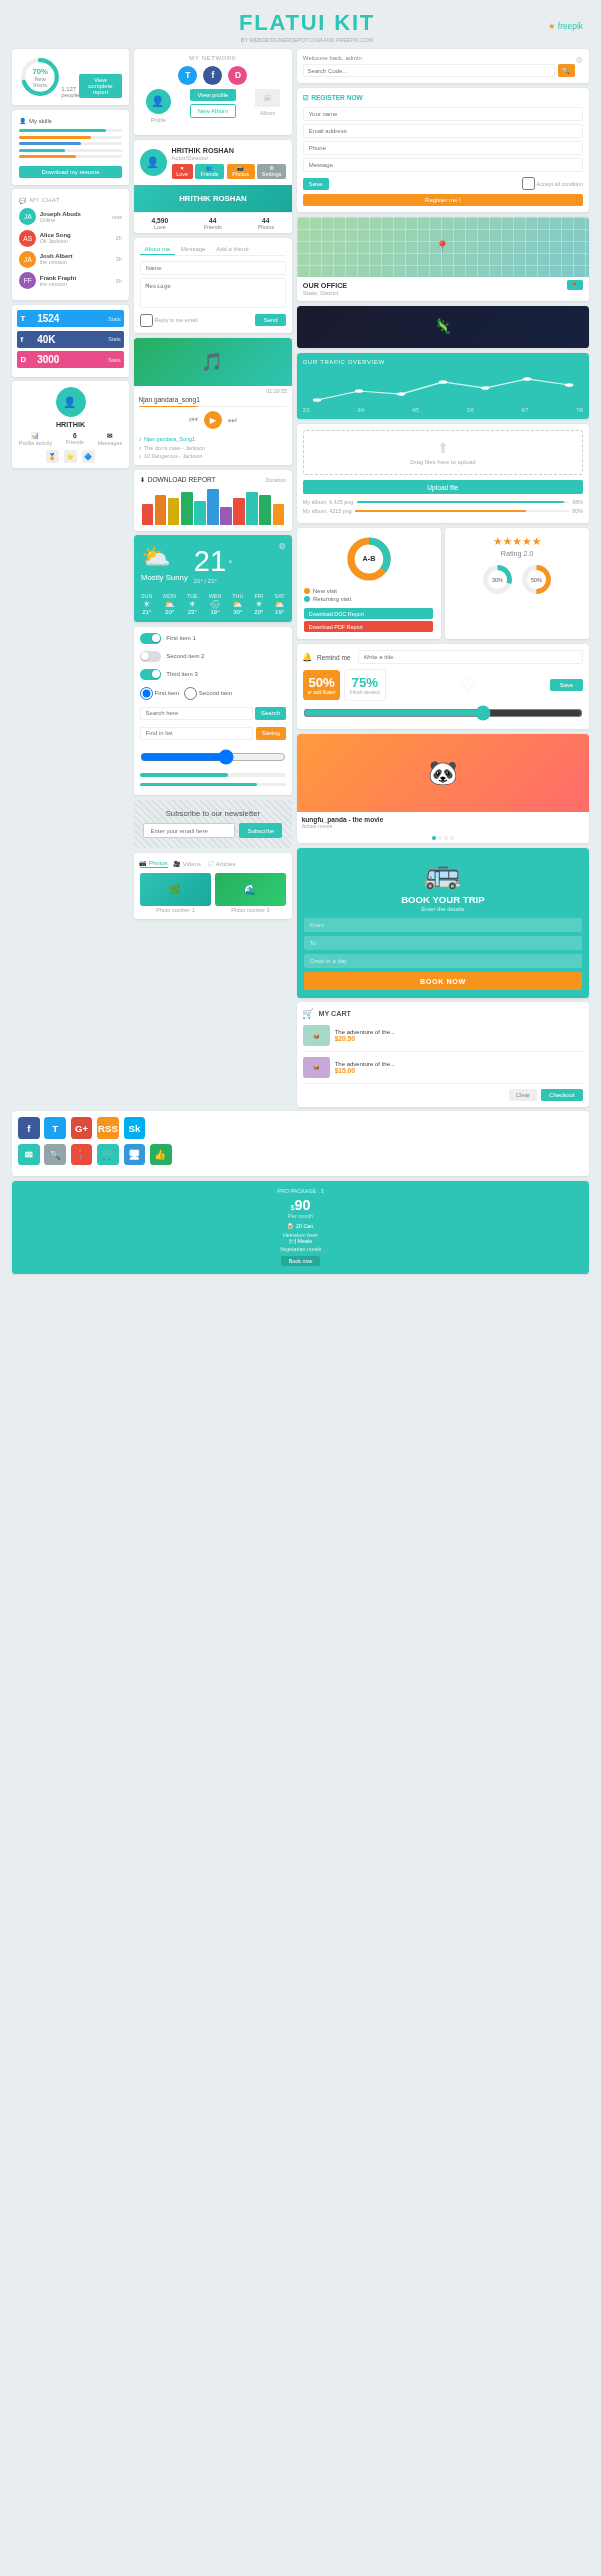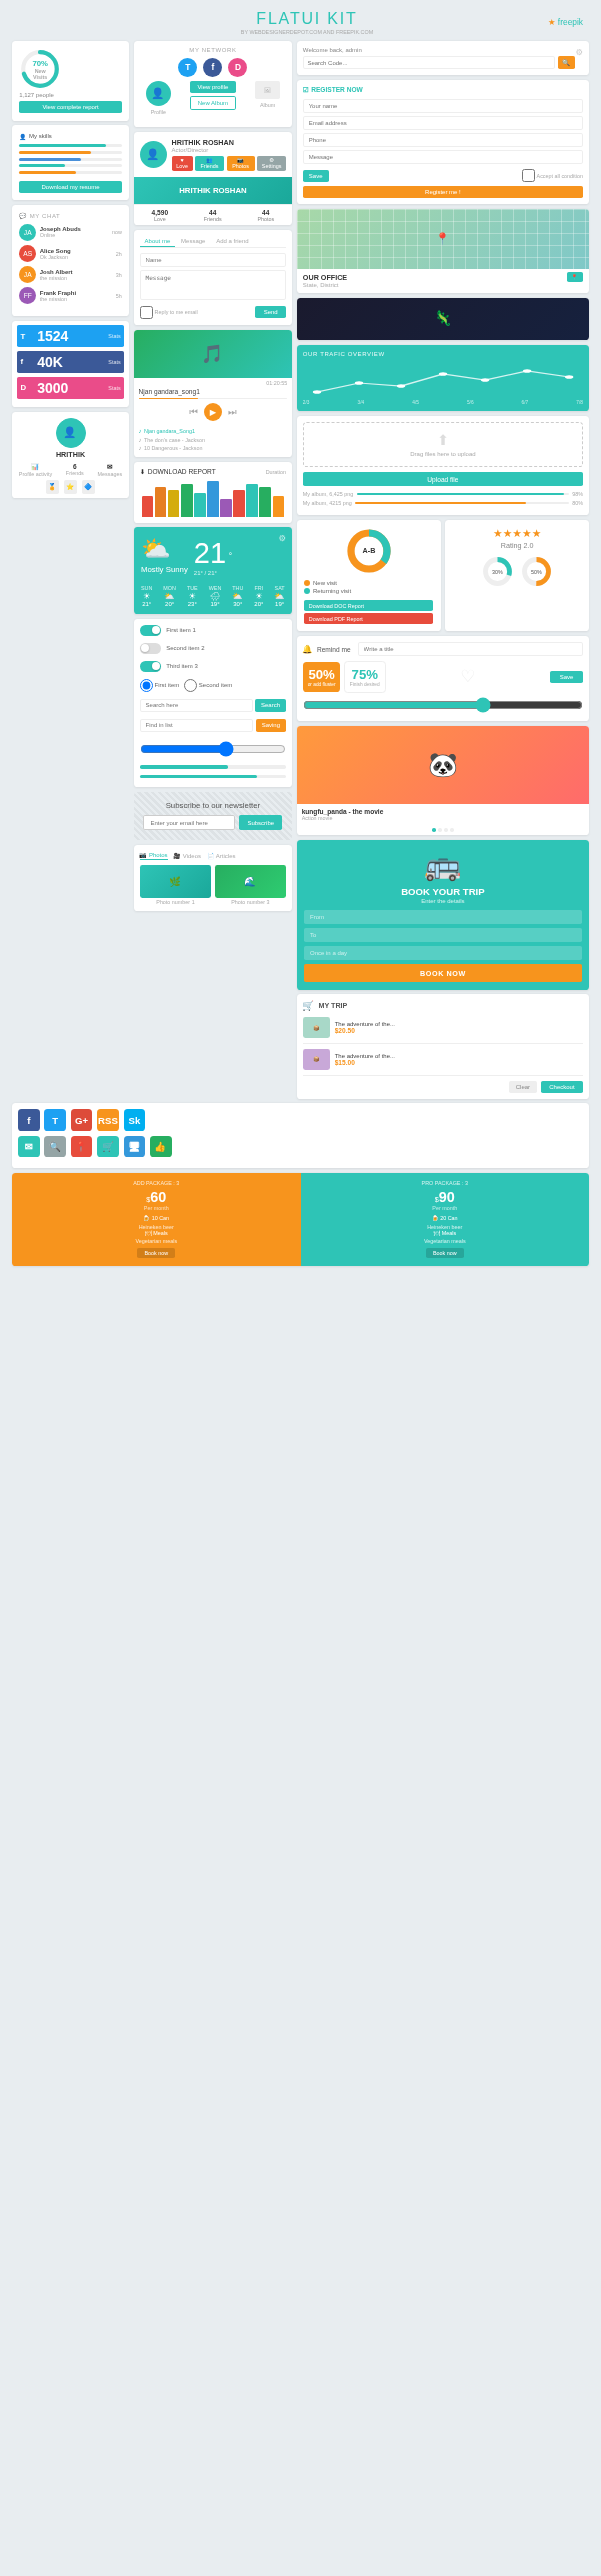--- a/index.html
+++ b/index.html
@@ -2,21 +2,21 @@
 <html style="font-size:9.6px"><head>
   <meta charset="utf-8">
   <style>
     * { box-sizing: border-box; margin: 0; padding: 0; }
     body { background: #e8edf0; font-family: 'Segoe UI', Arial, sans-serif; width: 601px; }
 
     
     .card { background: #fff; border-radius: 3.6px; padding: 7.2px; box-shadow: 0 0.6px 2.4px rgba(0,0,0,0.08); }
 
     
-    .progress-ring-container { display: flex; flex-direction: column; align-items: flex-start; }
+    .progress-ring-container { display: flex; align-items: flex-end; }
     .ring-wrap { position: relative; width: 42px; height: 42px; }
     .ring-wrap svg { transform: rotate(-90deg); }
     .ring-text { position: absolute; top: 50%; left: 50%; transform: translate(-50%, -50%); font-size: 7.8px; font-weight: bold; color: #2ec4b6; text-align: center; }
     .ring-sub { font-size: 5.4px; color: #aaa; display: block; }
     .people-count { font-size: 6px; color: #888; margin-top: 2.4px; }
     .btn-green { background: #2ec4b6; color: #fff; border: none; border-radius: 1.8px; padding: 3px 6px; font-size: 6px; cursor: pointer; margin-top: 3px; width: 100%; }
     .skill-bar-bg { background: #eee; border-radius: 1.8px; height: 3px; margin-bottom: 3.6px; }
     .skill-bar { height: 3px; border-radius: 1.8px; background: #2ec4b6; }
     .skill-bar.orange { background: #f7941d; }
     .skill-bar.blue { background: #4a90d9; }
@@ -79,21 +79,21 @@
     .chat-msg { font-size: 5.4px; color: #aaa; }
     .chat-time { font-size: 5.4px; color: #aaa; }
 
     
     .social-stats { background: #fff; border-radius: 3.6px; padding: 4.8px; box-shadow: 0 0.6px 2.4px rgba(0,0,0,0.08); }
     .ss-row { display: flex; align-items: center; gap: 3.6px; margin-bottom: 3.6px; padding: 3px 3.6px; border-radius: 1.8px; }
     .ss-tw { background: #1da1f2; }
     .ss-fb { background: #3b5998; }
     .ss-dr { background: #ea4c89; }
     .ss-icon { color: #fff; font-size: 7.8px; font-weight: bold; width: 13.2px; }
-    .ss-num { color: #fff; font-size: 14px; font-weight: bold; flex: 1; }
+    .ss-num { color: #fff; font-size: 10px; font-weight: bold; flex: 1; }
     .ss-label { color: rgba(255,255,255,0.8); font-size: 5.4px; }
 
     
     .player-card { background: #fff; border-radius: 3.6px; overflow: hidden; box-shadow: 0 0.6px 2.4px rgba(0,0,0,0.08); text-align: center; padding-bottom: 4.8px; }
     .player-avatar { width: 30px; height: 30px; border-radius: 50%; background: #2ec4b6; margin: 6px auto 2.4px; display: flex; align-items: center; justify-content: center; color: #fff; font-size: 10.8px; border: 1.8px solid #2ec4b6; }
     .player-name { font-size: 7.2px; font-weight: bold; color: #333; }
     .player-stats { display: flex; justify-content: space-around; margin-top: 3.6px; }
     .ps-item { text-align: center; font-size: 5.4px; color: #aaa; }
     .ps-num { display: block; font-size: 6.6px; font-weight: bold; color: #333; }
     .player-badges { display: flex; justify-content: center; gap: 4.8px; margin-top: 3.6px; }
@@ -309,21 +309,21 @@
     .gtab { font-size: 6px; color: #aaa; cursor: pointer; display: flex; align-items: center; gap: 1.8px; }
     .gtab.active { color: #2ec4b6; border-bottom: 1.2px solid #2ec4b6; padding-bottom: 1.2px; }
     .gallery-row { display: flex; gap: 3.6px; }
     .gallery-item { flex: 1; text-align: center; }
     .gallery-img { width: 100%; height: 33px; border-radius: 2.4px; background: #ddd; overflow: hidden; margin-bottom: 1.8px; display: flex; align-items: center; justify-content: center; }
     .gallery-label { font-size: 5.4px; color: #aaa; }
 
     
     .page-wrapper { background: #e8edf0; min-height: 2576px; }
     .top-header { background: #e8edf0; padding: 9.6px 18px 6px; display: flex; align-items: center; justify-content: space-between; }
-    .logo-text { font-size: 16px; font-weight: 400; letter-spacing: 1.8px; }
+    .logo-text { font-size: 22px; font-weight: 700; letter-spacing: 1.8px; }
     .logo-flat { color: #2ec4b6; }
     .freepik-badge { display: flex; align-items: center; gap: 2.4px; color: #2ec4b6; font-size: 8.4px; }
 
     .three-col { display: flex; gap: 4.8px; padding: 0 12px; margin-bottom: 4.8px; }
     .two-col { display: flex; gap: 4.8px; padding: 0 12px; margin-bottom: 4.8px; }
 
     .col1 { flex: 0 0 117px; }
     .col2 { flex: 0 0 135px; }
     .col3 { flex: 1; }
 
@@ -917,21 +917,21 @@
         <div class="bus-sub">Enter the details</div>
         <input class="bus-field" type="text" placeholder="From" style="">
         <input class="bus-field" type="text" placeholder="To" style="">
         <input class="bus-field" type="text" placeholder="Once in a day" style="">
         <button class="bus-book-btn">BOOK NOW</button>
       </div>
 
       <div class="cart-card">
         <div class="cart-title">
           <span class="cart-icon">🛒</span>
-          <span>MY TRIP</span>
+          <span>MY CART</span>
         </div>
         <div class="cart-item">
           <div class="cart-img" style="background:#a8d8c8;">📦</div>
           <div class="cart-item-info">
             <div class="cart-item-name">The adventure of the...</div>
             <div class="cart-item-price">$20.50</div>
           </div>
         </div>
         <div class="cart-item">
           <div class="cart-img" style="background:#c8a8d8;">📦</div>
@@ -969,30 +969,20 @@
         </div>
       </div>
     </div>
   </div>
 
   <div style="padding: 0 12px; margin-bottom: 4.8px;">
     <div class="pricing-row">
 
 
 
-      <div class="price-col pc-add">
-        <div class="pkg-label">ADD PACKAGE : 3</div>
-        <div class="pkg-price" style="color:#fff;"><span>$</span>60</div>
-        <div class="pkg-per">Per month</div>
-        <div class="pkg-item">🍺 10 Can</div>
-        <div style="font-size:5.4px; opacity:0.8;">Heineken beer</div>
-        <div class="pkg-item">🍽 Meals</div>
-        <div style="font-size:5.4px; opacity:0.8;">Vegetarian meals</div>
-        <button class="pkg-book-btn darker">Book now</button>
-      </div>
 
       <div class="price-col pc-pro">
         <div class="pkg-label">PRO PACKAGE : 3</div>
         <div class="pkg-price" style="color:#fff;"><span>$</span>90</div>
         <div class="pkg-per">Per month</div>
         <div class="pkg-item">🍺 20 Can</div>
         <div style="font-size:5.4px; opacity:0.8;">Heineken beer</div>
         <div class="pkg-item">🍽 Meals</div>
         <div style="font-size:5.4px; opacity:0.8;">Vegetarian meals</div>
         <button class="pkg-book-btn darker">Book now</button>

